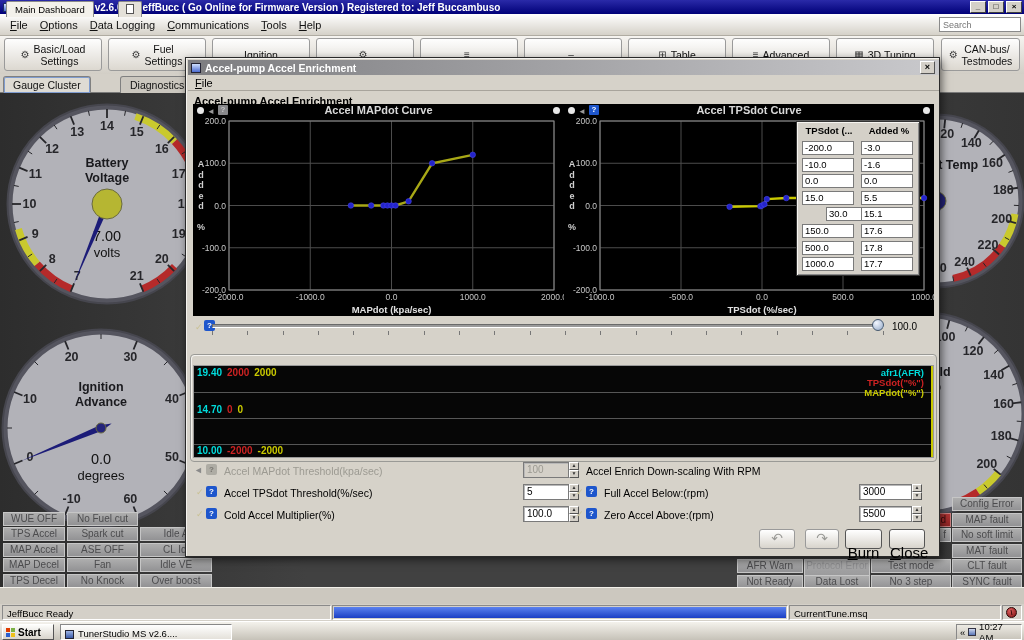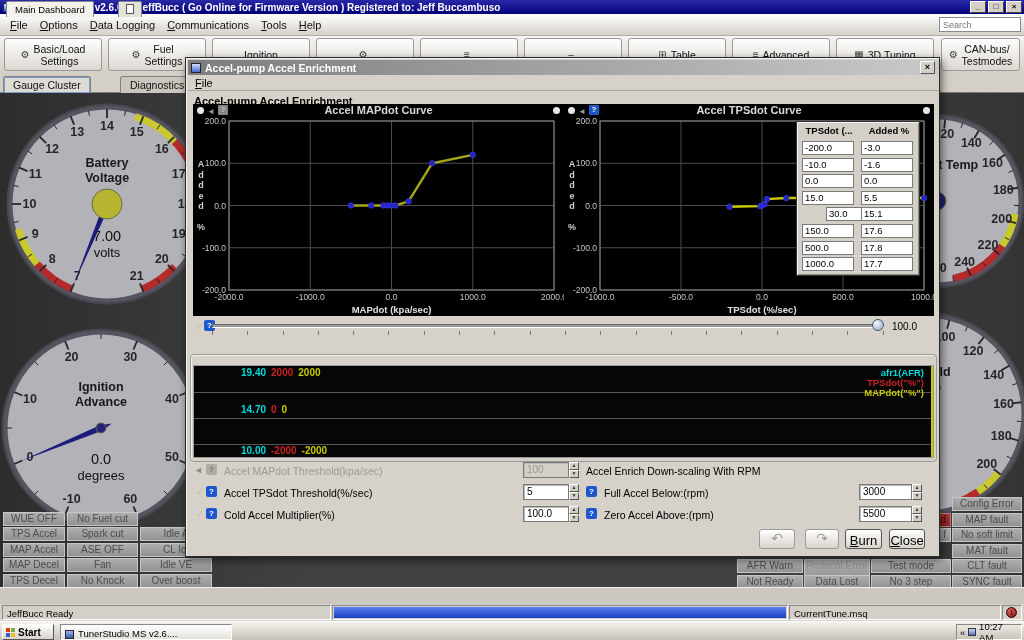--- a/index.html
+++ b/index.html
@@ -106,40 +106,40 @@
     background:repeating-linear-gradient(90deg,#777 0,#777 1px,transparent 1px,transparent 35.3px);}
   .sl-thumb{position:absolute;left:686px;top:261px;width:12px;height:12px;border-radius:50%;
     background:radial-gradient(circle at 35% 30%,#f2f6ff,#93a8c6);border:1px solid #45586e;}
   .sl-value{position:absolute;left:706px;top:263px;font-size:10px;color:#000;}
   .sl-label{position:absolute;left:0;top:282px;width:755px;text-align:center;font-size:10.5px;color:#000;}
   .groupbox{position:absolute;left:4px;top:296px;width:747px;height:108px;border:1px solid #9a9a96;
     border-radius:4px;box-shadow:inset 1px 1px 0 #f4f2ee;}
 
   .livegraph{position:absolute;left:7px;top:307px;width:741px;height:93px;background:#060606;border:1px solid #999;}
   .lg-line{position:absolute;left:0;right:0;height:1px;background:#565656;}
-  .lg-row{position:absolute;left:3px;font-size:10px;font-weight:bold;white-space:pre;margin-left:44px;}
+  .lg-row{position:absolute;left:3px;font-size:10px;font-weight:bold;white-space:pre;}
   .lg-leg{position:absolute;right:9px;font-size:9.5px;font-weight:bold;text-align:right;}
   .lg-edge{position:absolute;right:0;top:0;bottom:0;width:2px;background:#c9c900;}
 
   .ctl-label{position:absolute;font-size:10.5px;color:#000;white-space:nowrap;}
   .ctl-label.dis{color:#9c9a92;}
   .qbox{position:absolute;width:11px;height:11px;border-radius:2px;background:#1e56cc;color:#fff;
     font-size:8px;font-weight:bold;text-align:center;line-height:11px;}
   .qbox.dis{background:#aeaca4;color:#76746e;}
   .chk{position:absolute;font-size:9px;color:#c9c194;}
   .mutei{position:absolute;font-size:9px;color:#8a8a8a;}
   .spin{position:absolute;height:16px;background:#fff;border:1px solid #7a7a7a;box-shadow:inset 1px 1px 0 #b8b8b8;
     font-size:10px;line-height:14px;padding:0 3px;color:#000;}
   .spin.dis{background:#d4d0c8;color:#9c9a92;}
   .sparr{position:absolute;width:10px;height:16px;display:flex;flex-direction:column;}
   .sparr b{flex:1;background:#d4d0c8;border:1px solid;border-color:#fff #555 #555 #fff;
     font-size:5px;line-height:5px;text-align:center;color:#333;font-weight:normal;}
 
   .btn{position:absolute;height:20px;background:linear-gradient(#ffffff,#d8d4cc);border:1px solid #555;
-    border-radius:3px;font-size:13px;text-align:center;padding-top:3px;color:#000;}
+    border-radius:3px;font-size:15px;text-align:center;padding-top:14px;color:#000;}
   .btn::first-letter{text-decoration:underline;}
   .btn.icon-dis{color:#9a9a96;font-size:14px;padding-top:0;border-color:#9a9a9a;}
   .btn.icon-dis::first-letter{text-decoration:none;}
 </style>
 </head>
 <body>
 
 <div id="stage">
 
   <div class="titlebar">

